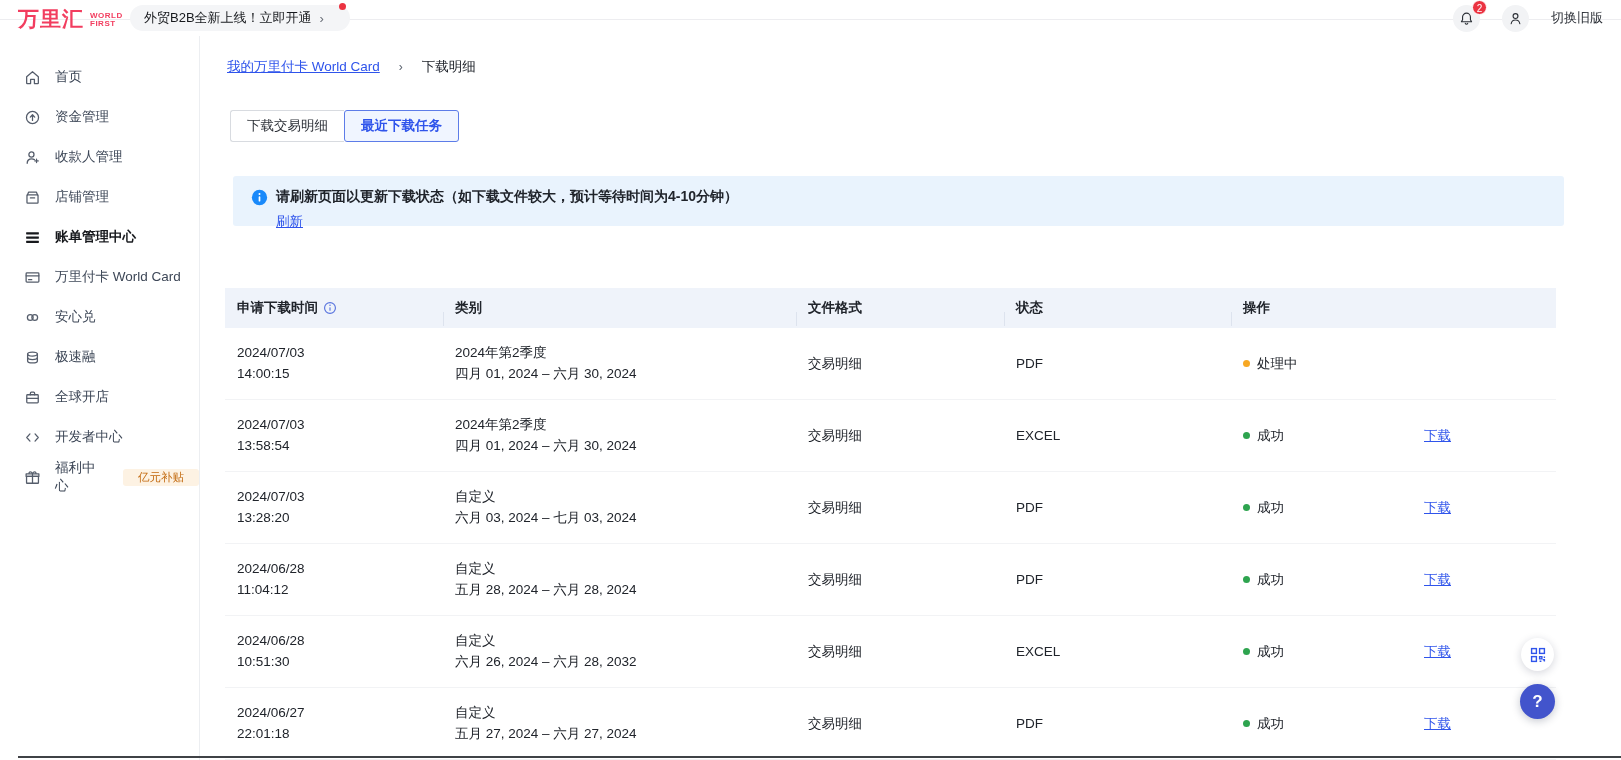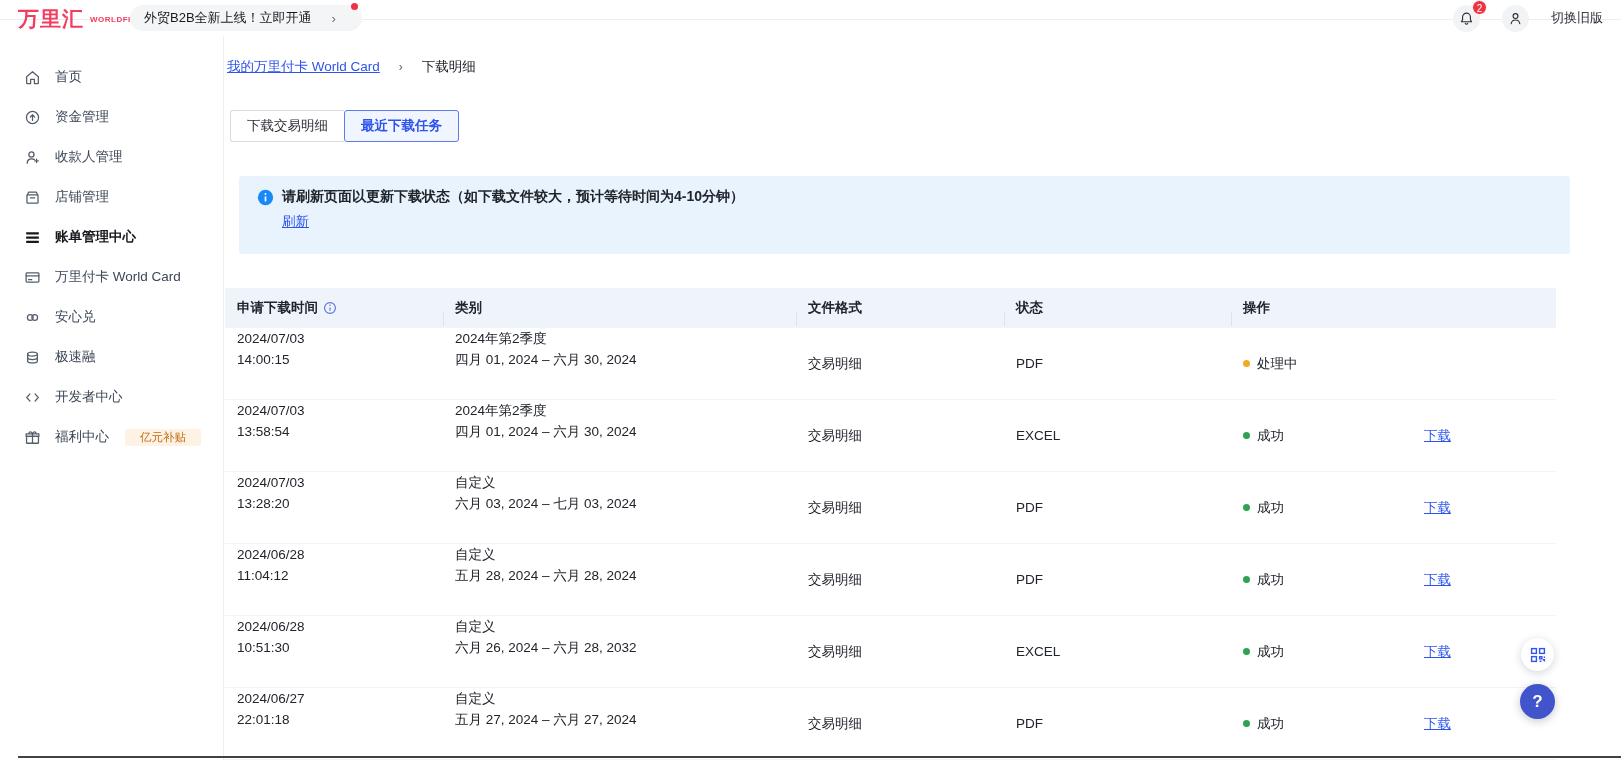--- a/index.html
+++ b/index.html
@@ -5,39 +5,39 @@
   * { margin:0; padding:0; box-sizing:border-box; }
   html,body { background:#fff; }
   body { font-family:"Liberation Sans","DejaVu Sans",sans-serif; color:#1f2329; }
   .screen { position:relative; width:1621px; height:760px; overflow:hidden; background:#fff; }
 
   
   .topbar { position:absolute; top:0; left:0; right:0; height:20px; background:#fff;
             border-bottom:1px solid #ededf0; z-index:20; }
   .logo { position:absolute; left:18px; top:5px; display:flex; align-items:center; gap:6px; }
   .logo-cn { font-size:21px; font-weight:bold; color:#f23d5f; letter-spacing:1px; }
-  .logo-en { display:flex; flex-direction:row; line-height:8px; margin-top:2px; }
+  .logo-en { display:flex; flex-direction:column; line-height:8px; margin-top:2px; }
   .logo-en span { font-size:8px; font-weight:bold; color:#f23d5f; letter-spacing:.5px; }
   .promo-pill { position:absolute; left:130px; top:5px; height:26px; border:none; cursor:pointer;
                 background:#f4f5f7; border-radius:14px; padding:0 26px 0 14px; font-size:13px;
-                color:#17191d; display:flex; align-items:center; gap:20px;
+                color:#17191d; display:flex; align-items:center; gap:8px;
                 font-family:inherit; }
   .promo-chev { color:#6a6f78; font-size:13px; }
   .promo-dot { position:absolute; right:4px; top:-2px; width:7px; height:7px; border-radius:50%;
                background:#eb3341; }
   .topbar-right { position:absolute; right:18px; top:0; height:36px; display:flex; align-items:center; gap:22px; }
   .icon-btn { position:relative; width:27px; height:27px; border-radius:50%; background:#f2f3f5;
               display:flex; align-items:center; justify-content:center; cursor:pointer; color:#2b2f36; }
   .nbadge { position:absolute; top:-5px; right:-7px; min-width:15px; height:15px; border-radius:8px;
             background:#eb3341; color:#fff; font-size:10px; line-height:15px; text-align:center;
             padding:0 3px; border:1px solid #fff; }
   .switch-old { font-size:13px; color:#2b2f36; cursor:pointer; }
 
   
-  .sidebar { position:absolute; top:36px; left:0; bottom:0; width:224px; background:#fff;
+  .sidebar { position:absolute; top:36px; left:0; bottom:0; width:200px; background:#fff;
              border-right:1px solid #eceef1; padding-top:21px; z-index:10; }
   .side-item { display:flex; align-items:center; height:40px; padding-left:24px; gap:14px;
                font-size:13.5px; color:#3d4757; cursor:pointer; }
   .side-item .sicon { width:17px; height:17px; color:#555d6b; flex:0 0 17px; display:flex; }
   .side-item.active { font-weight:bold; color:#17191d; }
   .side-item.active .sicon { color:#17191d; }
   .side-badge { font-size:11.5px; color:#c2690e; background:#fdf2e3; border-radius:3px;
                 padding:1px 15px; margin-left:2px; white-space:nowrap; }
 
   
@@ -47,42 +47,42 @@
   .bc-sep { color:#5c6470; font-size:12px; }
   .bc-current { color:#20242b; }
 
   .tabs { position:absolute; left:230px; top:110px; display:flex; z-index:5; }
   .tab { height:32px; padding:0 16px; font-size:13.5px; display:flex; align-items:center;
          border:1px solid #d8dbe0; background:#fff; color:#2b2f36; cursor:pointer; }
   .tab:first-child { border-radius:3px 0 0 3px; border-right:none; }
   .tab.active { background:#f0f5ff; border:1px solid #5d7ce8; color:#2f54eb; font-weight:bold;
                 border-radius:3px; }
 
-  .notice { position:absolute; left:239px; top:176px; width:1331px; height:78px;
+  .notice { position:absolute; left:233px; top:176px; width:1331px; height:50px;
             background:#e9f3fd; border-radius:3px; padding:12px 0 0 18px; z-index:5; }
   .notice-row { display:flex; align-items:center; gap:8px; }
   .notice-icon { width:17px; height:17px; flex:0 0 17px; }
   .notice-title { font-size:14px; font-weight:bold; color:#20242b; }
   .notice-refresh { display:inline-block; margin:7px 0 0 25px; font-size:13.5px; color:#2f54eb;
                     text-decoration:underline; cursor:pointer; }
 
   
   .table { position:absolute; left:225px; top:288px; width:1331px; z-index:5; }
   .thead { display:grid; grid-template-columns:218px 353px 208px 227px 181px 1fr; height:40px;
            background:#eff3fa; align-items:center; border-radius:0; }
   .hcell { position:relative; padding-left:12px; font-size:13.5px; font-weight:bold; color:#20242b;
            display:flex; align-items:center; gap:5px; }
   .hcell + .hcell::before { content:""; position:absolute; left:0; top:13px; width:1px; height:14px;
                             background:#dde3ee; }
   .tip-icon { width:14px; height:14px; display:inline-flex; color:#5873de; }
 
   .trow { display:grid; grid-template-columns:218px 353px 208px 227px 181px 1fr; height:72px;
           border-bottom:1px solid #f2f3f5; background:#fff; }
   .cell { padding-left:12px; font-size:13.5px; color:#20242b; }
-  .cell .l1 { line-height:21px; }
+  .cell .l1 { margin-top:14px; line-height:21px; }
   .cell .l2 { line-height:22px; }
   .cell.single { display:flex; align-items:center; }
   .dot { width:7px; height:7px; border-radius:50%; display:inline-block; margin-right:7px; }
   .dot.processing { background:#f7a823; }
   .dot.success { background:#2ea44f; }
   .dl { color:#2f54eb; text-decoration:underline; cursor:pointer; font-size:13.5px; }
   .dl:empty { display:none; }
 
   
   .fab { position:absolute; border-radius:50%; display:flex; align-items:center; justify-content:center;
@@ -203,20 +203,29 @@
     </div>
     <div class="side-item">
       <span class="sicon">
         <svg viewBox="0 0 16 16" fill="none" stroke="currentColor" stroke-width="1.2" stroke-linecap="round" stroke-linejoin="round">
             <ellipse cx="8" cy="4.8" rx="4.6" ry="1.9"></ellipse>
             <path d="M3.4 4.8v3.2c0 1.05 2.1 1.9 4.6 1.9s4.6-.85 4.6-1.9V4.8"></path>
             <path d="M3.4 8v3.2c0 1.05 2.1 1.9 4.6 1.9s4.6-.85 4.6-1.9V8"></path>
           </svg>
       </span>
       <span>极速融</span>
+    </div>
+    <div class="side-item">
+      <span class="sicon">
+        <svg viewBox="0 0 16 16" fill="none" stroke="currentColor" stroke-width="1.2" stroke-linecap="round" stroke-linejoin="round">
+            <rect x="2.6" y="5.4" width="10.8" height="7.6" rx="0.8"></rect>
+            <path d="M6 5.4V4a1 1 0 0 1 1-1h2a1 1 0 0 1 1 1v1.4M2.6 8.8h10.8"></path>
+          </svg>
+      </span>
+      <span>全球开店</span>
     </div>
     <div class="side-item">
       <span class="sicon">
         <svg viewBox="0 0 16 16" fill="none" stroke="currentColor" stroke-width="1.2" stroke-linecap="round" stroke-linejoin="round">
             <path d="M5.6 4.6 2.6 8l3 3.4M10.4 4.6l3 3.4-3 3.4"></path>
           </svg>
       </span>
       <span>开发者中心</span>
     </div>
     <div class="side-item">

